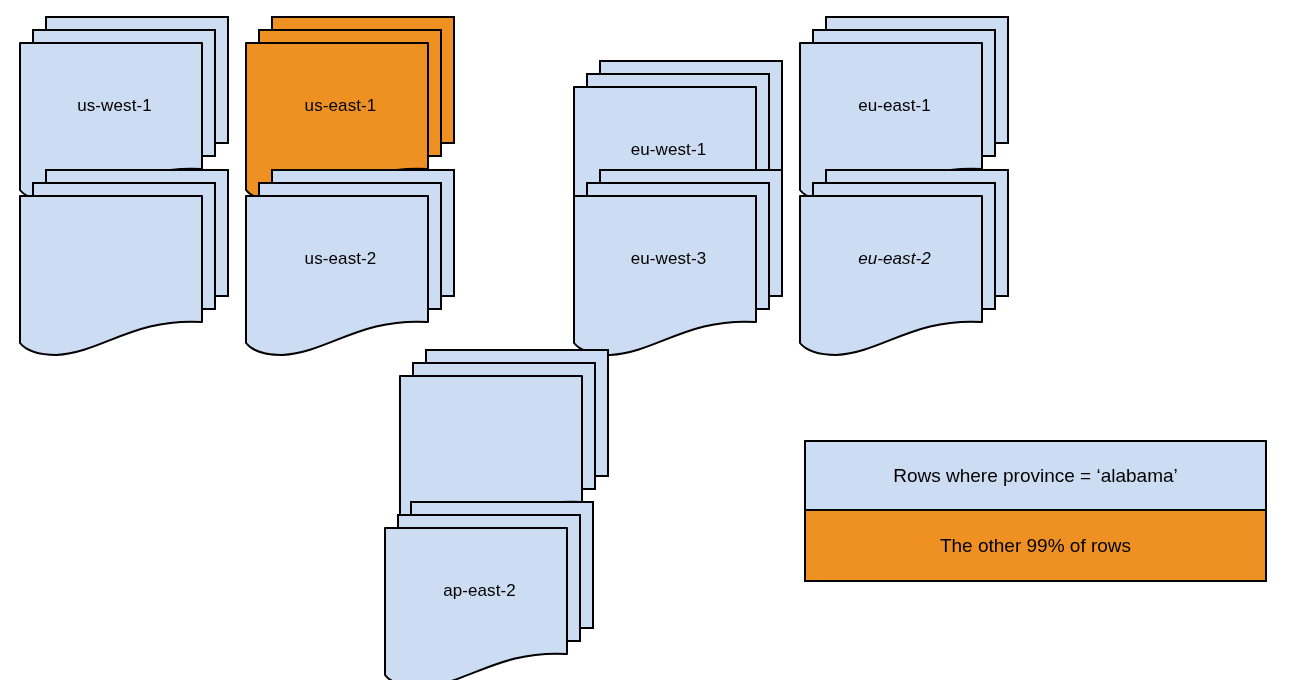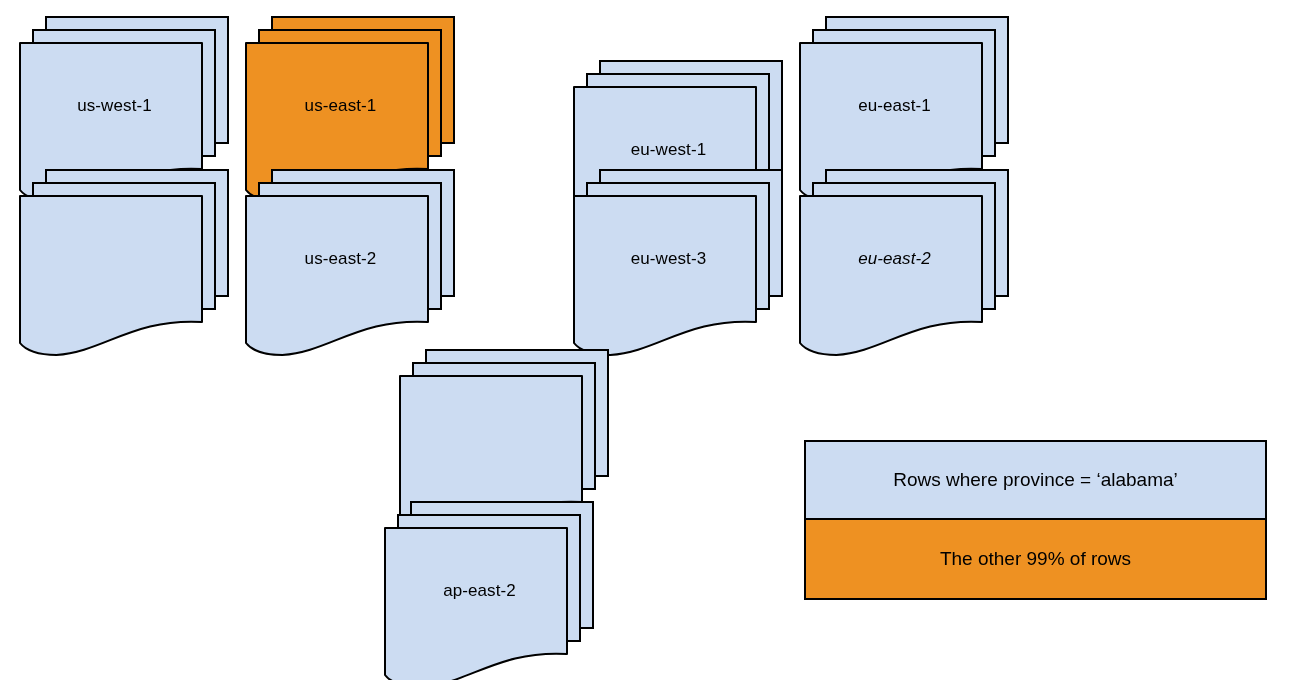--- a/index.html
+++ b/index.html
@@ -44,21 +44,21 @@
     letter-spacing: 0.1px;
     white-space: nowrap;
     pointer-events: none;
   }
   
   #legend {
     position: absolute;
     left: 804px;
     top: 440px;
     width: 463px;
-    height: 160px;
+    height: 142px;
     border: 2px solid #000000;
     box-sizing: border-box;
   }
   .legend-row {
     width: 100%;
     height: 50%;
     box-sizing: border-box;
     display: flex;
     align-items: center;
     justify-content: center;

